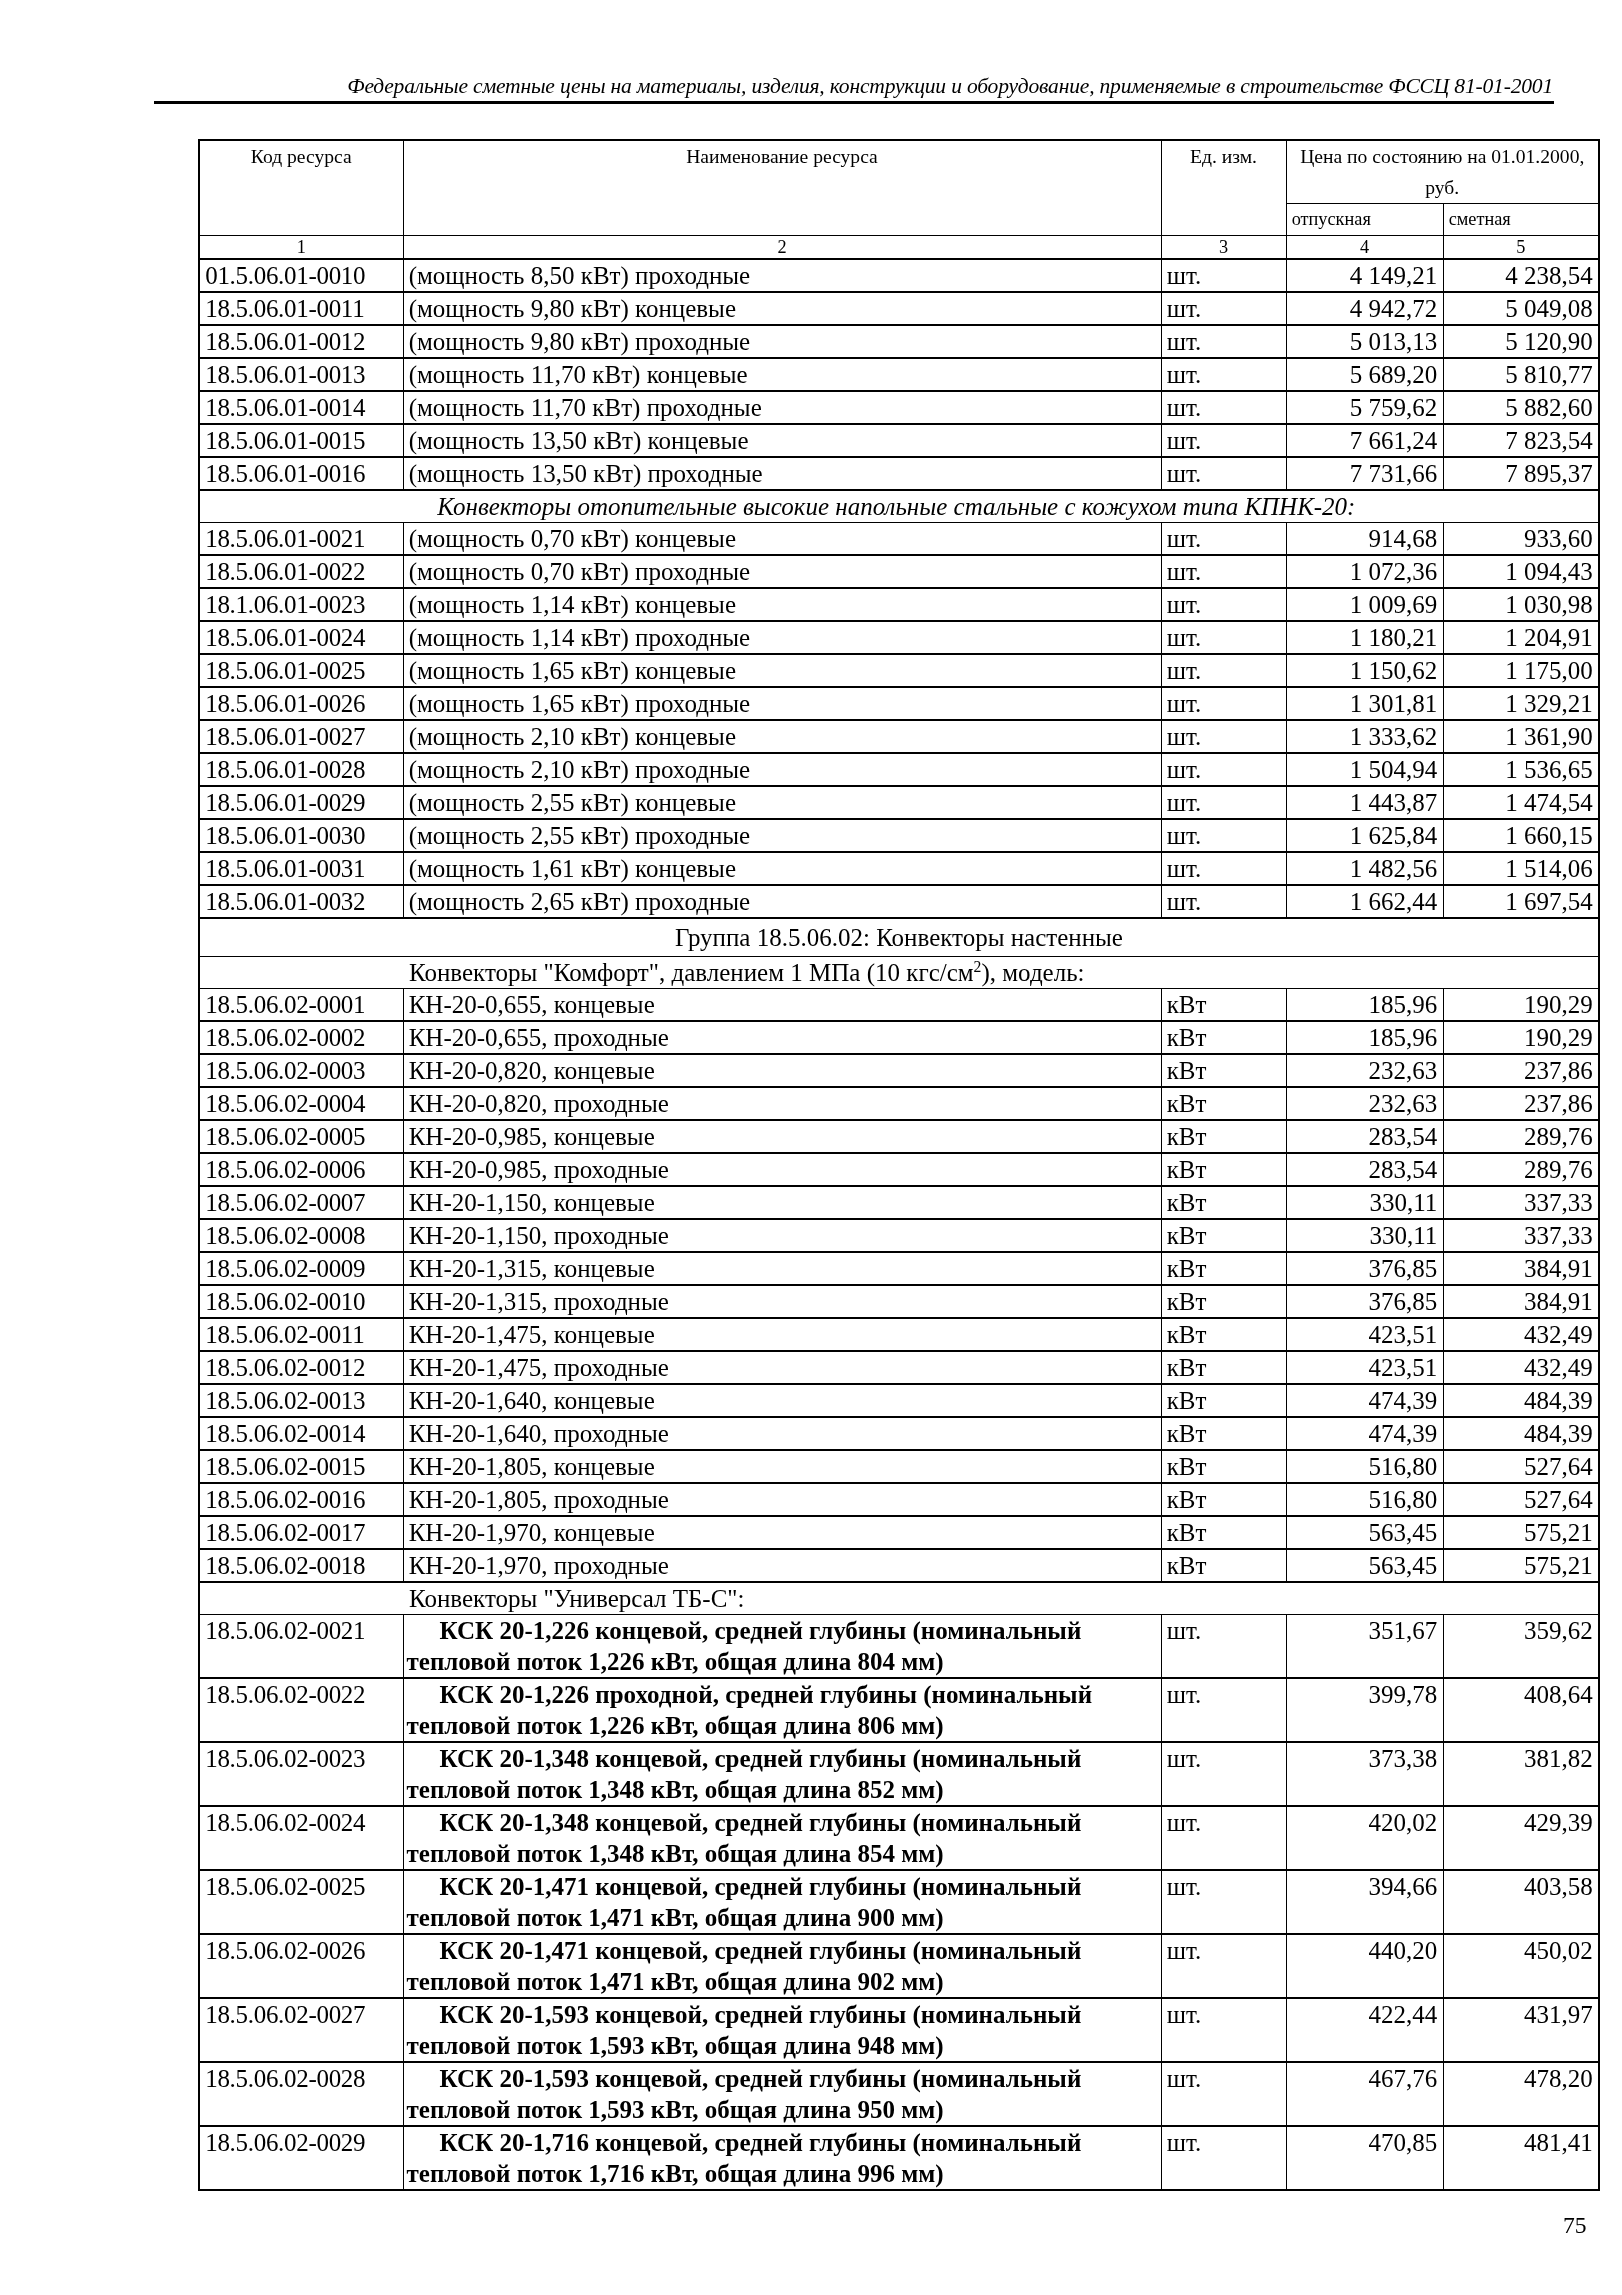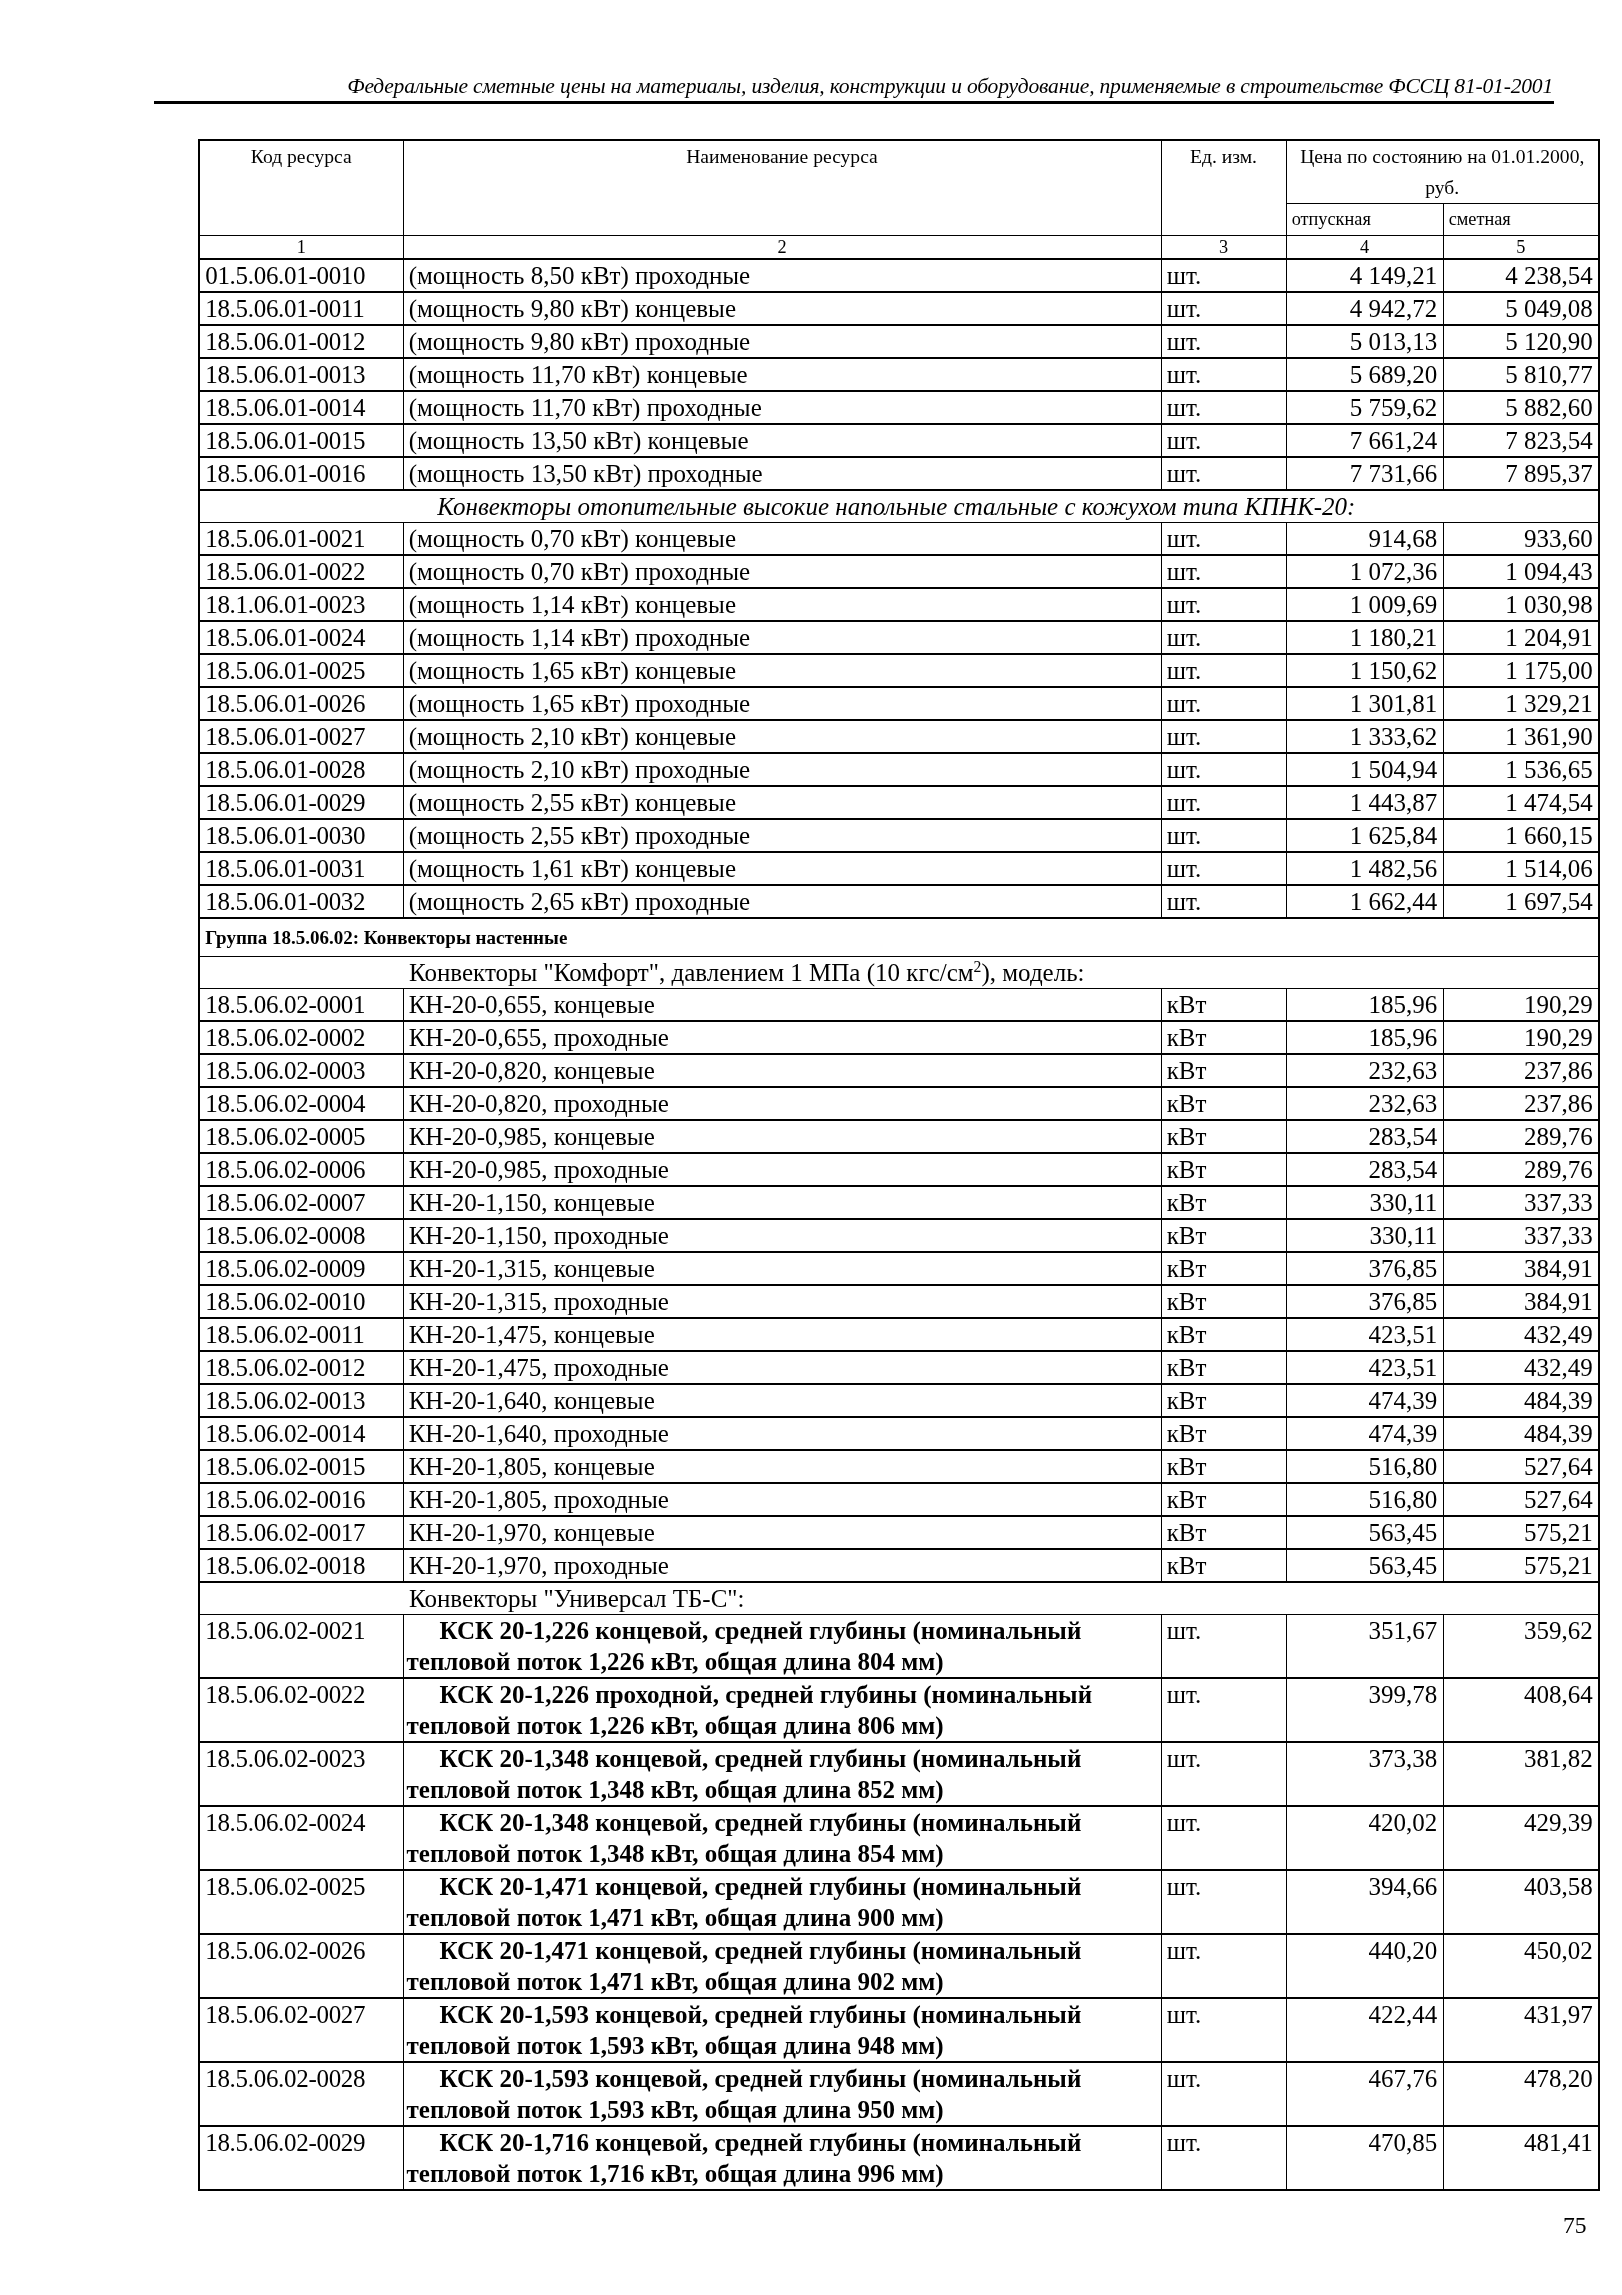--- a/index.html
+++ b/index.html
@@ -21,21 +21,21 @@
   th.hdr-sub { font-size: 18.3px; line-height: 22px; text-align: left; }
   tr.numrow td { font-size: 18.3px; text-align: center; line-height: 22px; border-bottom: 2.6px solid #000; }
   tr.data td { border-bottom-width: 2px; height: 31px; }
   td.code { text-align: left; white-space: nowrap; letter-spacing: -0.3px; }
   td.name { padding-left: 39px; white-space: nowrap; }
   td.name.wrap { white-space: normal; padding-left: 3px; text-indent: 33px; font-weight: bold; }
   td.unit { text-align: left; }
   td.num { text-align: right; white-space: nowrap; }
   tr.section td { text-align: left; padding-left: 209px; border-left: 2.6px solid #000; border-right: 2.6px solid #000; }
   tr.section.center td { text-align: center; padding-left: 0; font-style: italic; }
-  tr.group td { text-align: left; font-weight: bold; font-size: 19px; line-height: 37px; }
+  tr.group td { text-align: center; font-weight: normal; font-size: 25px; line-height: 37px; }
   .page-number { position: absolute; left: 1563px; top: 2212px; font-size: 23.6px; }
   sup { font-size: 15.7px; line-height: 0; }
 </style>
 </head>
 <body>
 
 <div class="running-header">Федеральные сметные цены на материалы, изделия, конструкции и оборудование, применяемые в строительстве ФССЦ 81-01-2001</div>
 <div class="header-rule"></div>
 
 <table class="price">

